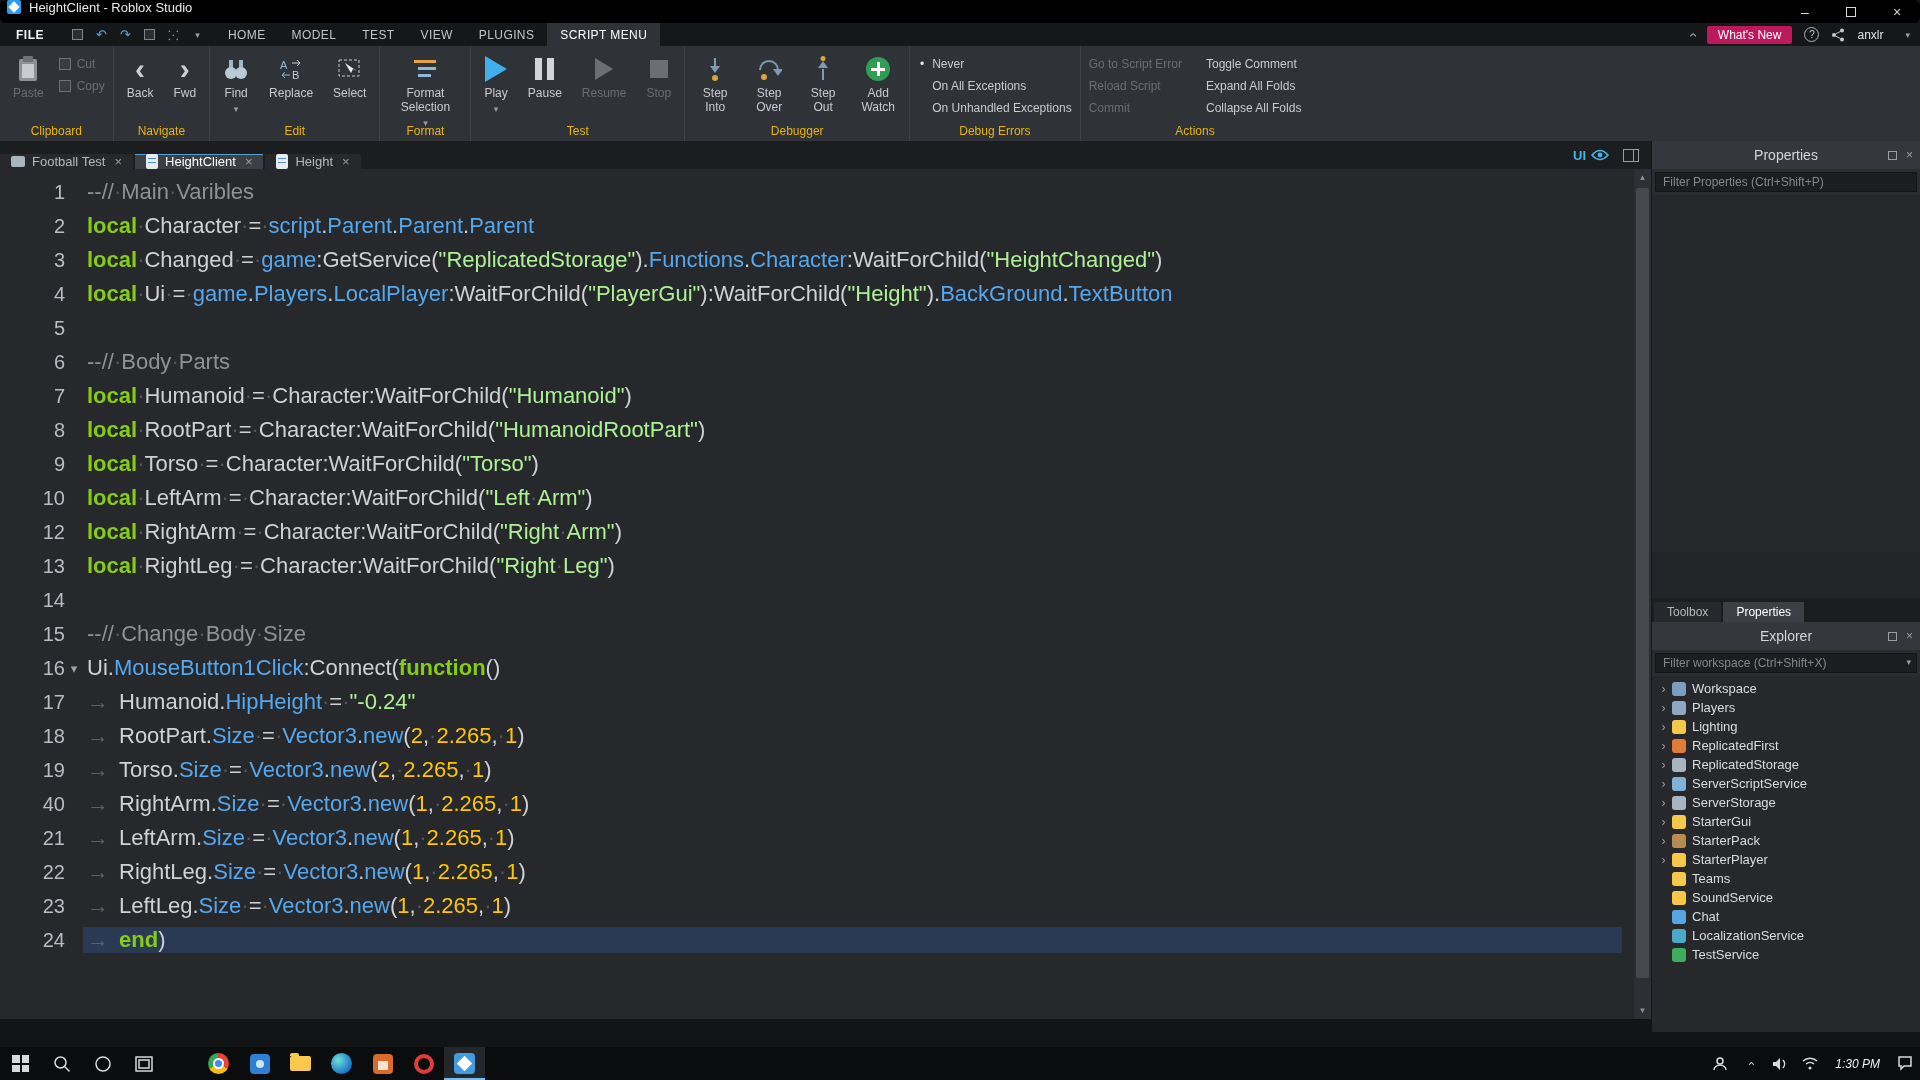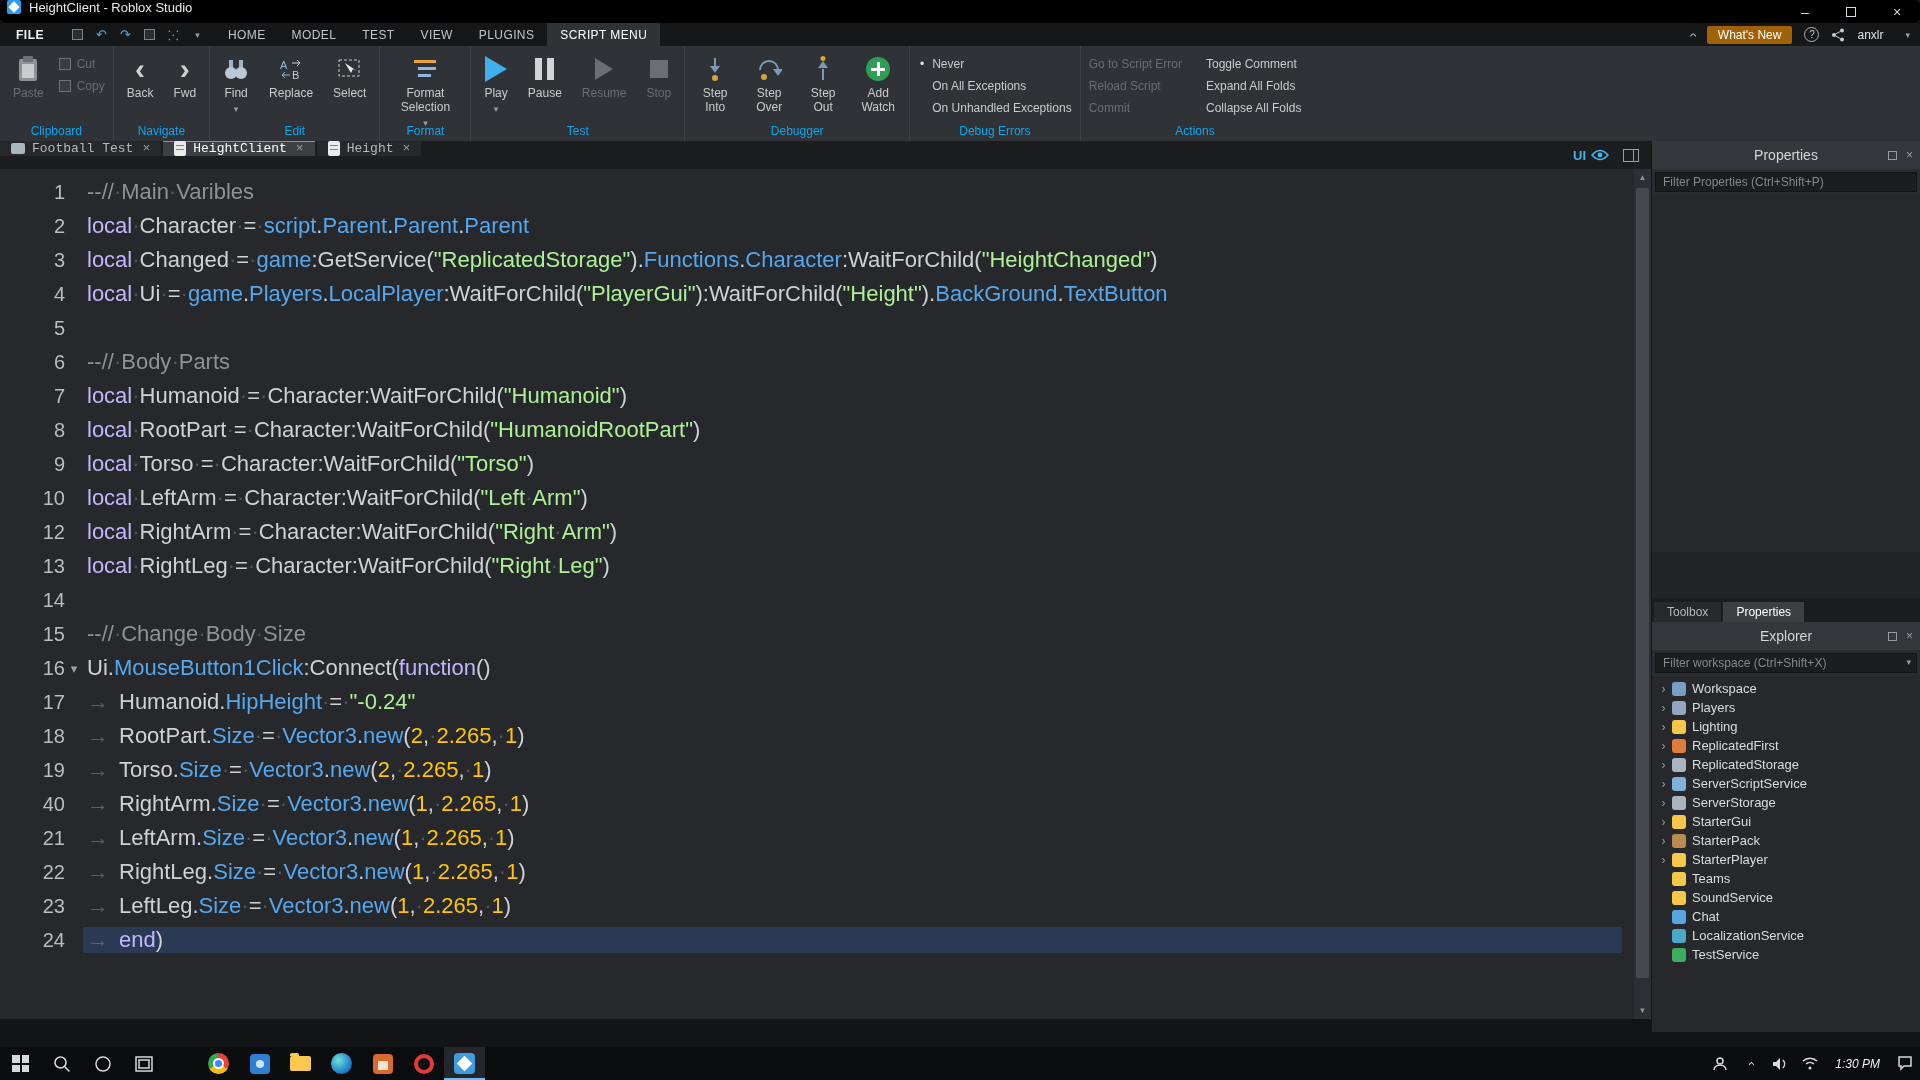--- a/index.html
+++ b/index.html
@@ -22,31 +22,31 @@
   .file-btn { padding:0 16px; display:flex; align-items:center; color:#f0f2f3; font-weight:bold; letter-spacing:.5px; }
   .quick-icons { display:flex; align-items:center; gap:9px; padding:0 10px; }
   .qic { width:15px; height:15px; display:flex; align-items:center; justify-content:center; font-size:13px; color:#8f9397; }
   .qic.blue { color:#4aa3e8; }
   .qsq { width:11px; height:11px; border:1px solid #7f8487; background:#2b2e31; }
   #menu-tabs { display:flex; align-items:stretch; }
   .menu-tab { padding:0 13px; display:flex; align-items:center; letter-spacing:.4px; color:#c2c5c8; }
   .menu-tab.active { background:#2f3337; color:#fff; }
   .menu-right { margin-left:auto; display:flex; align-items:center; gap:12px; padding-right:10px; }
   .collapse-ic { display:inline-block; transform:rotate(-90deg); color:#aeb2b5; font-size:14px; }
-  .whats-new { background:#a16207; color:#fff; padding:2px 11px; font-size:12px; border-radius:2px; display:flex; align-items:center; gap:5px; }
+  .whats-new { background:#be185d; color:#fff; padding:2px 11px; font-size:12px; border-radius:2px; display:flex; align-items:center; gap:5px; }
   .help-circ { width:15px; height:15px; border:1px solid #aeb2b5; border-radius:50%; color:#c6c9cb;
                display:flex; align-items:center; justify-content:center; font-size:10px; }
   .user-chip { display:flex; align-items:center; gap:22px; color:#dfe1e3; }
   .caret-sm { font-size:9px; color:#9a9ea1; }
 
   
   #ribbon { position:absolute; top:46px; left:0; right:0; height:95px; background:#2f3337;
             display:flex; color:#c9cbcd; font-size:12px; }
   .rgroup { position:relative; display:flex; flex-direction:column; padding:5px 8px 18px; }
-  .rgroup-label { position:absolute; bottom:3px; left:0; right:0; text-align:center; font-size:12px; color:#0ea5e9; }
+  .rgroup-label { position:absolute; bottom:3px; left:0; right:0; text-align:center; font-size:12px; color:#eab308; }
   .rsep { width:1px; background:#3e4246; flex:none; }
   .rbody { display:flex; gap:10px; align-items:flex-start; }
   .bigbtn { display:flex; flex-direction:column; align-items:center; gap:3px; padding:3px 5px; text-align:center; line-height:1.15; }
   .bigbtn .ic { height:30px; display:flex; align-items:center; justify-content:center; }
   .stack { display:flex; flex-direction:column; gap:3px; padding-top:3px; }
   .srow { display:flex; align-items:center; gap:6px; height:19px; white-space:nowrap; }
   .disabled { color:#696d71; }
   .mini-ic { width:12px; height:12px; border:1px solid #6d7175; background:#393d41; flex:none; }
   .bullet-slot { width:8px; text-align:center; color:#e4e6e8; flex:none; }
   .play-tri { width:0; height:0; border-left:22px solid #3fb0ec; border-top:13px solid transparent; border-bottom:13px solid transparent; }
@@ -56,21 +56,21 @@
   .stop-sq { width:18px; height:18px; background:#6b6f73; }
   .addwatch { width:24px; height:24px; border-radius:50%; background:#2f9e52; position:relative; }
   .addwatch::before, .addwatch::after { content:""; position:absolute; background:#fff; }
   .addwatch::before { left:10.5px; top:5px; width:3px; height:14px; }
   .addwatch::after { top:10.5px; left:5px; width:14px; height:3px; }
   .backfwd { font-size:30px; color:#cdd0d2; line-height:26px; font-weight:bold; }
 
   
   #tabbar { position:absolute; top:141px; left:0; width:1651px; height:28px; background:#1b1d1f;
             display:flex; align-items:stretch; font-size:13px; }
-  #doc-tabs { display:flex; align-items:flex-start;font-family:Liberation Mono, monospace; }
+  #doc-tabs { display:flex; align-items:flex-end; }
   .doc-tab { display:flex; align-items:center; gap:7px; padding:0 11px; color:#b5b8ba; background:#26282b; margin-right:2px; }
   .doc-tab.active { background:#3c4044; color:#fff; box-shadow:inset 0 1px 0 #5a9fd4; }
   .tab-close { color:#9a9da0; font-size:13px; padding-left:2px; }
   .place-icon { width:14px; height:11px; background:#aab6be; border-radius:2px; }
   .script-icon { width:12px; height:15px; background:#e9ebed; border-radius:2px; position:relative; }
   .script-icon::before { content:""; position:absolute; left:2px; right:2px; top:4px; height:8px;
         background:repeating-linear-gradient(#4a90d9 0 1.5px, transparent 1.5px 4px); }
   .tabbar-right { margin-left:auto; display:flex; align-items:center; gap:14px; padding-right:12px; }
   .ui-label { color:#3fb6f0; font-weight:bold; }
   .layout-ic { width:16px; height:13px; border:1px solid #9a9da0; position:relative; }
@@ -78,21 +78,21 @@
 
   
   #editor { position:absolute; top:169px; left:0; width:1651px; height:850px; background:#26282c; overflow:hidden; }
   #code-lines { position:absolute; top:6px; left:0; right:17px; }
   .code-line { display:flex; align-items:center; height:34px; font-size:22px; }
   .gutter { width:83px; flex:none; display:flex; align-items:center; }
   .gutter-num { flex:1; text-align:right; color:#b9bcc0; font-size:20px; }
   .fold-slot { width:18px; text-align:center; color:#9aa0a5; font-size:13px; }
   .code-text { flex:1; margin-right:12px; padding-left:4px; white-space:pre; color:#cfd2d5; }
   .code-line.current .code-text { background:#2a3a55; }
-  .tk-k { color:#c4b5fd; font-weight:normal; }
+  .tk-k { color:#84cc16; font-weight:bold; }
   .tk-b { color:#55a8ee; }
   .tk-s { color:#adf195; }
   .tk-n { color:#ffc600; }
   .tk-c { color:#8f9295; }
   .tk-p { color:#cfd2d5; }
   .tk-w { color:#5c6064; margin-right:10px; }
   .ws { color:#54585c; }
   #vscroll { position:absolute; top:169px; left:1634px; width:17px; height:850px; background:#2c2f33; }
   .scroll-arrow { height:17px; display:flex; align-items:center; justify-content:center; color:#8d9093; font-size:8px; }
   .scroll-thumb { position:absolute; top:19px; left:2px; right:2px; height:790px; background:#45494d; border-radius:2px; }

